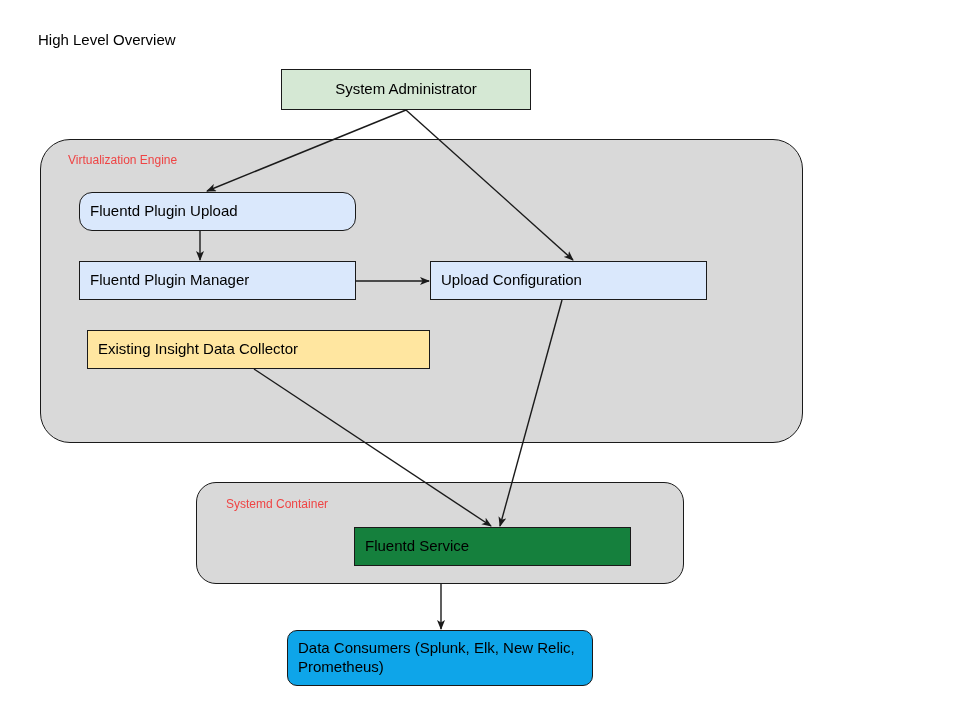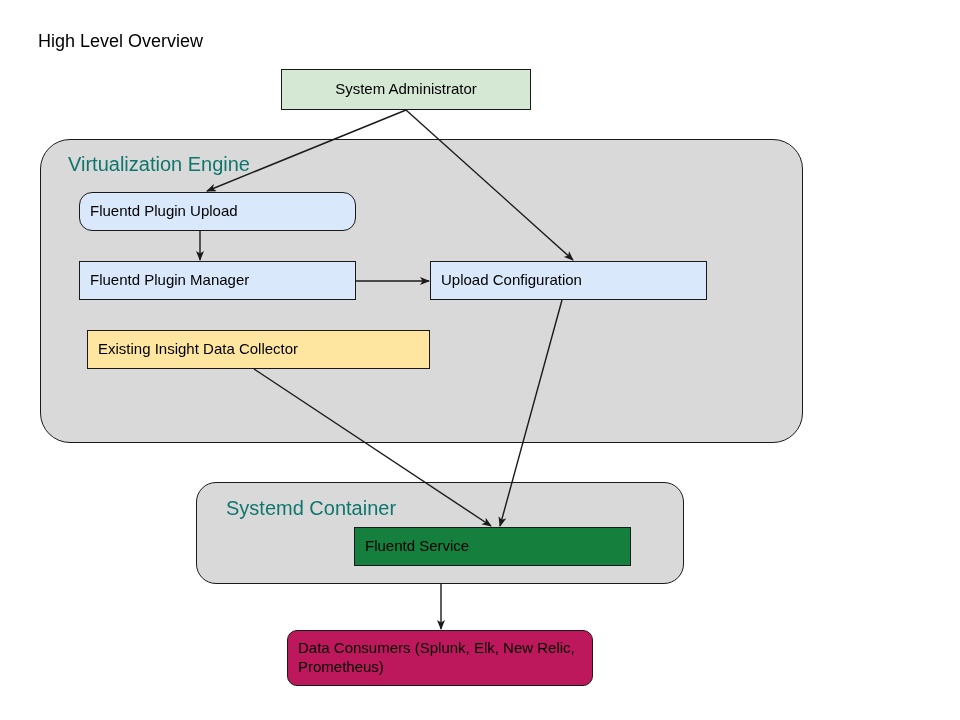--- a/index.html
+++ b/index.html
@@ -19,21 +19,21 @@
     position: absolute;
     left: 0;
     top: 0;
     width: 960px;
     height: 720px;
   }
   .diagram-title {
     position: absolute;
     left: 38px;
     top: 31px;
-    font-size: 18px;
+    font-size: 15px;
     color: #000;
     white-space: nowrap;
   }
   .node {
     position: absolute;
     box-sizing: border-box;
     border: 1px solid #1a1a1a;
     display: flex;
     align-items: center;
     font-size: 15px;
@@ -50,22 +50,22 @@
     text-align: left;
   }
   .group {
     position: absolute;
     box-sizing: border-box;
     border: 1px solid #1a1a1a;
     background: #d9d9d9;
   }
   .group-label {
     position: absolute;
-    font-size: 20px;
-    color: #0f766e;
+    font-size: 12px;
+    color: #ef4444;
     white-space: nowrap;
   }
   .edge-layer {
     position: absolute;
     left: 0;
     top: 0;
     width: 960px;
     height: 720px;
     pointer-events: none;
   }
@@ -113,18 +113,18 @@
       </div>
       <div class="node lefted" style="left: 430px; top: 261px; width: 277px; height: 39px; background: rgb(218, 232, 252);">
         <span>Upload Configuration</span>
       </div>
       <div class="node lefted" style="left: 87px; top: 330px; width: 343px; height: 39px; background: rgb(255, 230, 160);">
         <span>Existing Insight Data Collector</span>
       </div>
       <div class="node lefted" style="left: 354px; top: 527px; width: 277px; height: 39px; background: #15803d;">
         <span>Fluentd Service</span>
       </div>
-      <div class="node lefted" style="left: 287px; top: 630px; width: 306px; height: 56px; background: #be185d; border-radius: 10px;">
+      <div class="node lefted" style="left: 287px; top: 630px; width: 306px; height: 56px; background: #0ea5e9; border-radius: 10px;">
         <span>Data Consumers (Splunk, Elk, New Relic, Prometheus)</span>
       </div>
     </div>
 
 </div>
 
 </body></html>

